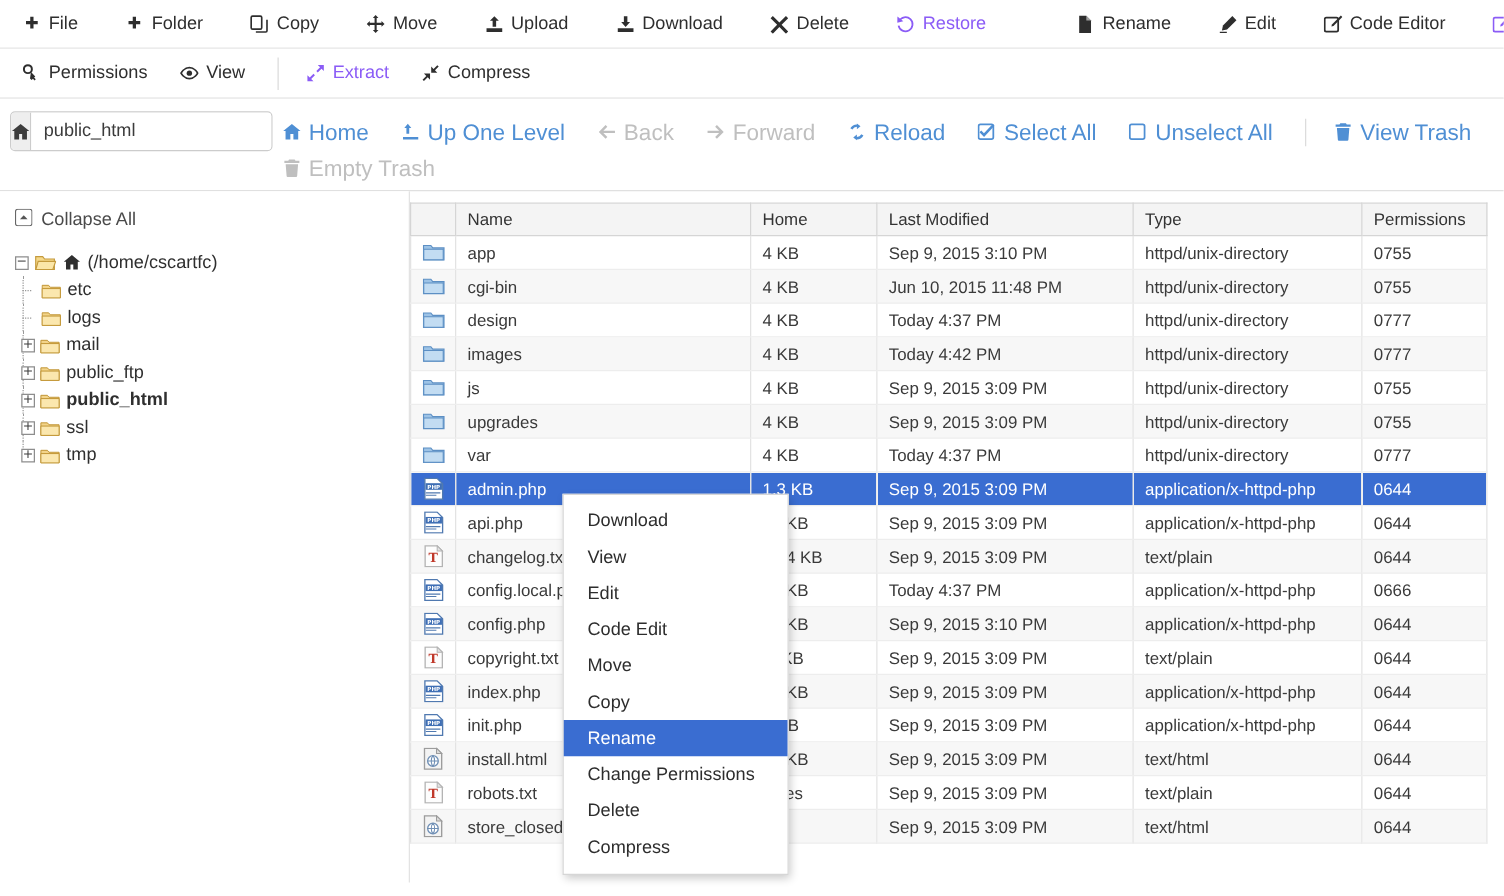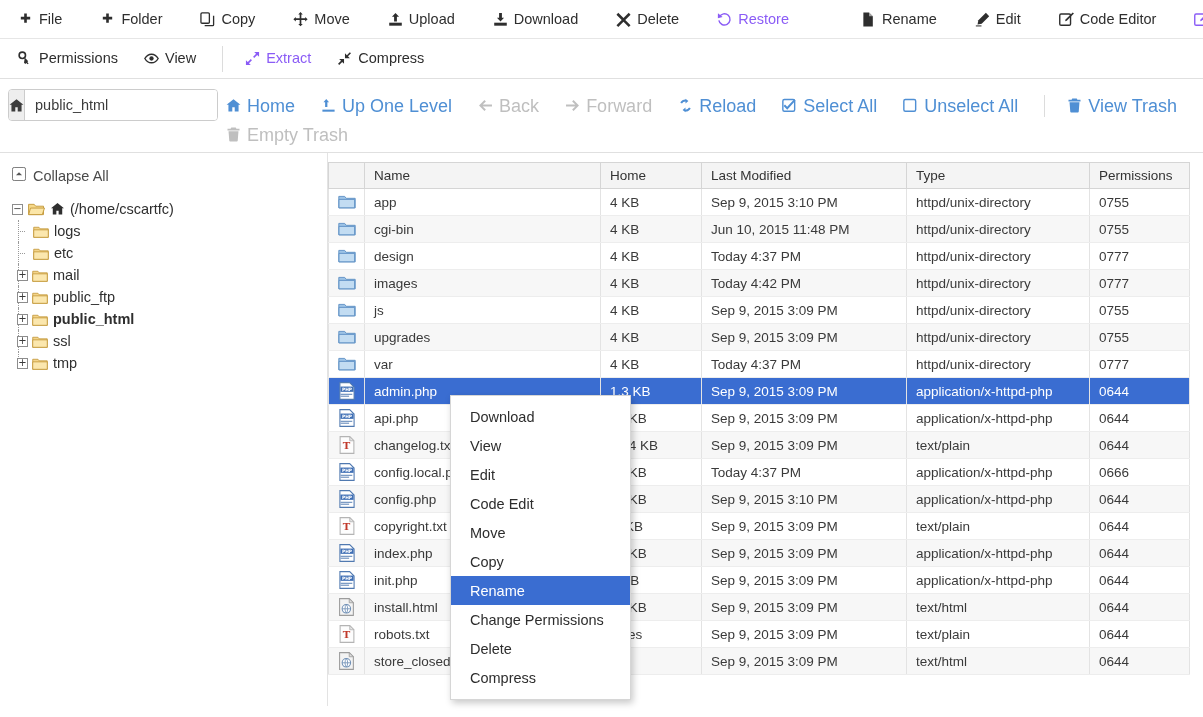--- a/index.html
+++ b/index.html
@@ -503,30 +503,30 @@
         <span class="tlabel">(/home/cscartfc)</span>
       </div>
       <div id="tree-children">
           <div class="tnode child leaf">
             <span class="fold">
               <svg width="16" height="13" viewBox="0 0 18 15">
                 <path d="M0.6 2.6h6l1.5 1.8h9.3v9.8H0.6z" fill="#f3d48a" stroke="#c09433" stroke-width="0.9"></path>
                 <path d="M0.6 5.6h16.8v8.6H0.6z" fill="#fbe7ae" stroke="#c09433" stroke-width="0.9"></path>
               </svg>
             </span>
-            <span class="tlabel">logs</span>
+            <span class="tlabel">etc</span>
           </div>
           <div class="tnode child leaf">
             <span class="fold">
               <svg width="16" height="13" viewBox="0 0 18 15">
                 <path d="M0.6 2.6h6l1.5 1.8h9.3v9.8H0.6z" fill="#f3d48a" stroke="#c09433" stroke-width="0.9"></path>
                 <path d="M0.6 5.6h16.8v8.6H0.6z" fill="#fbe7ae" stroke="#c09433" stroke-width="0.9"></path>
               </svg>
             </span>
-            <span class="tlabel">etc</span>
+            <span class="tlabel">logs</span>
           </div>
           <div class="tnode child">
             <span class="tog">+</span>
             <span class="fold">
               <svg width="16" height="13" viewBox="0 0 18 15">
                 <path d="M0.6 2.6h6l1.5 1.8h9.3v9.8H0.6z" fill="#f3d48a" stroke="#c09433" stroke-width="0.9"></path>
                 <path d="M0.6 5.6h16.8v8.6H0.6z" fill="#fbe7ae" stroke="#c09433" stroke-width="0.9"></path>
               </svg>
             </span>
             <span class="tlabel">mail</span>

